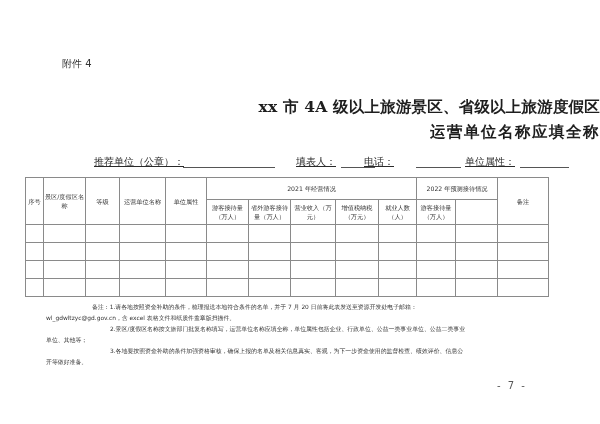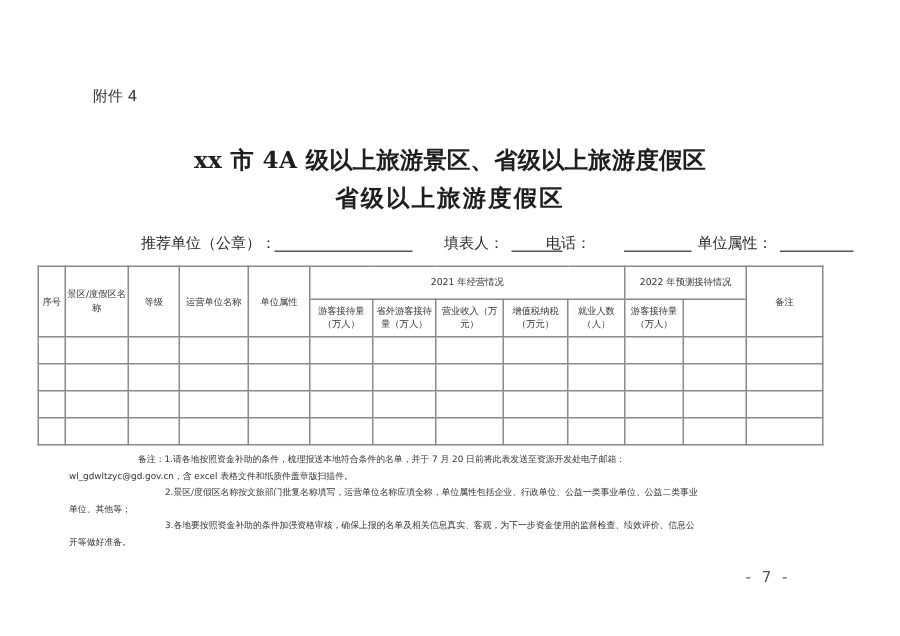--- a/index.html
+++ b/index.html
@@ -7,31 +7,31 @@
     width: 600px; height: 424px; overflow: hidden;
     background: #ffffff; position: relative;
     font-family: "DejaVu Sans", "Liberation Sans", sans-serif;
     color: #2a2a2a;
   }
   .attach {
     position: absolute; left: 62px; top: 57px;
     font-size: 10px; color: #333; text-align: right;
   }
   .title {
-    position: absolute; left: 0; width: 600px; text-align: center;
+    position: absolute; left: 0; width: 600px; text-align: right;
     font-family: "DejaVu Serif", "Liberation Serif", serif;
     font-weight: bold; color: #1e1e1e;
   }
   .title.l1 { top: 97px; font-size: 15.5px; letter-spacing: 0.2px; }
   .title.l2 { top: 122px; font-size: 15.5px; letter-spacing: 1.5px; }
   .form-line {
     position: absolute; top: 155px; left: 0; width: 600px; height: 16px;
     font-size: 10px; color: #2a2a2a;
   }
-  .form-line .fl { position: absolute; top: 0; white-space: nowrap; }
+  .form-line .fl { position: absolute; top: 0; white-space: nowrap; text-decoration: underline; }
   .form-line .blank {
     position: absolute; top: 12px; height: 0; border-bottom: 1px solid #555;
   }
   table.grid {
     position: absolute; left: 25px; top: 177px;
     border-collapse: collapse; table-layout: fixed;
     width: 523px;
   }
   table.grid td, table.grid th {
     border: 1px solid #8a8a8a; padding: 0; text-align: center;
@@ -51,21 +51,21 @@
     position: absolute; left: 497px; top: 380px;
     font-size: 10px; color: #555; letter-spacing: 2px;
   }
 </style>
 </head>
 <body>
 
 <div class="attach">附件 4</div>
 
 <div class="title l1">xx 市 4A 级以上旅游景区、省级以上旅游度假区</div>
-<div class="title l2">省级以上旅游度假区</div>
+<div class="title l2">运营单位名称应填全称</div>
 
 <div class="form-line">
   <span class="fl" style="left:94px;">推荐单位（公章）：</span>
   <span class="fl" style="left:185px;width:90px;"></span>
   <span class="blank" style="left:183px;width:92px;"></span>
 
   <span class="fl" style="left:296px;">填表人：</span>
   <span class="fl" style="left:343px;width:34px;"></span>
   <span class="blank" style="left:341px;width:34px;"></span>
 

